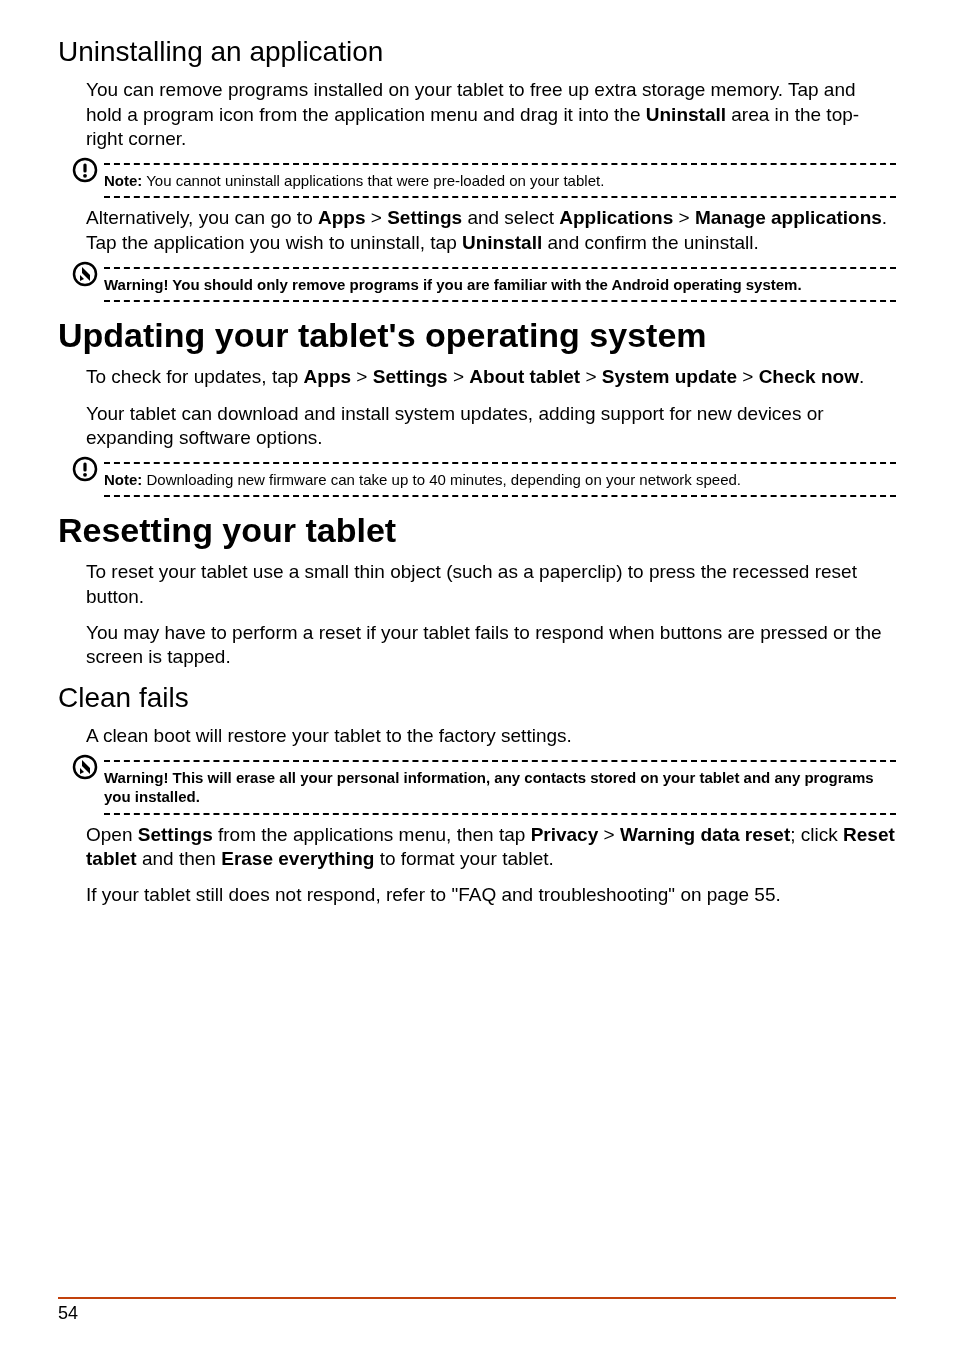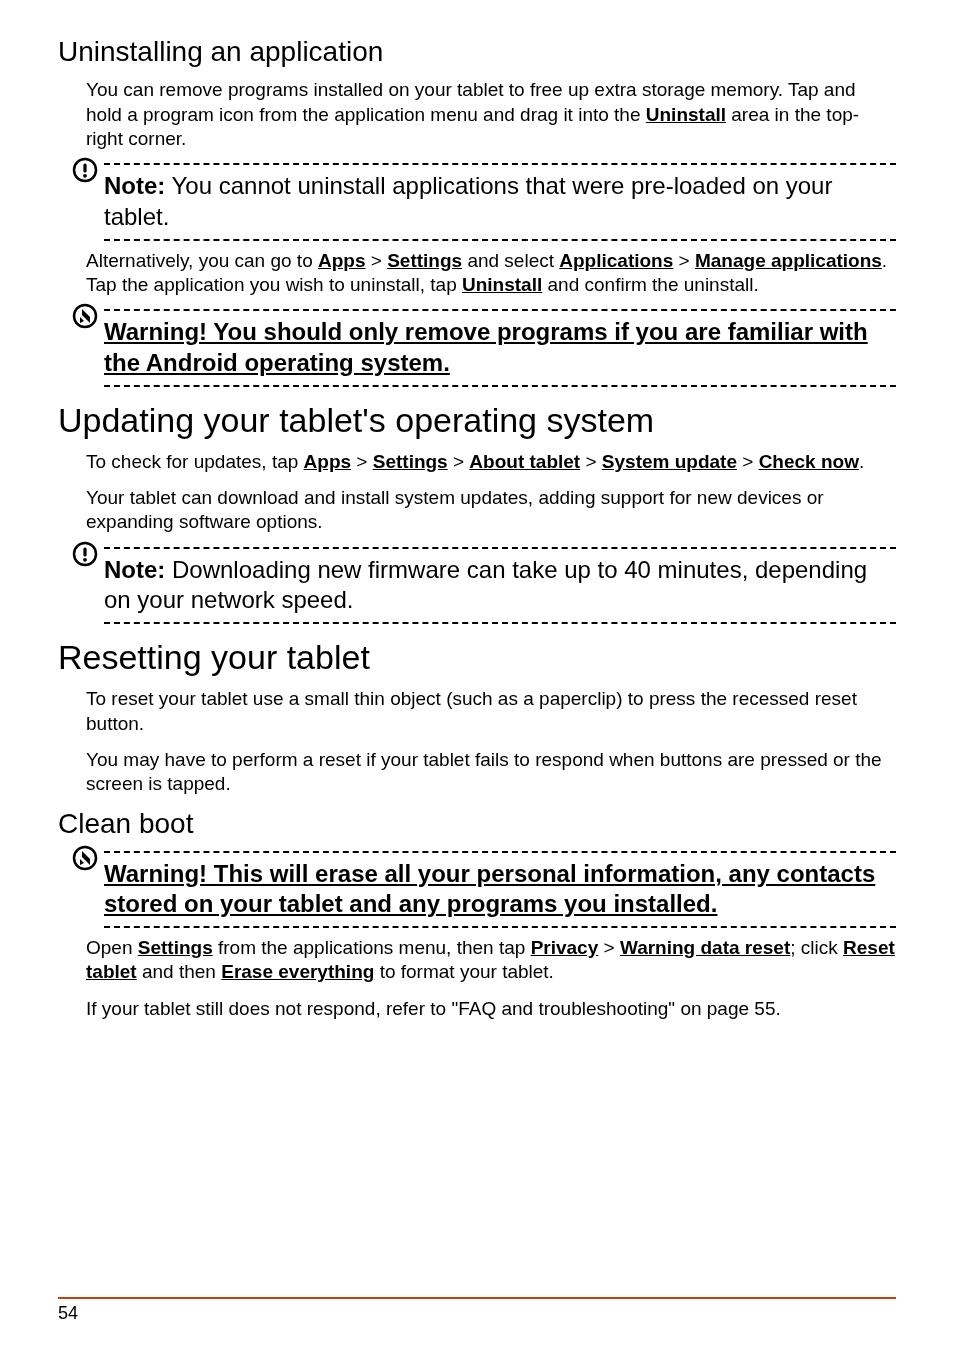--- a/index.html
+++ b/index.html
@@ -23,31 +23,31 @@
     flex: 1;
   }
   h2.subsection {
     font-size: 28px;
     font-weight: 400;
     margin: 0 0 10px 0;
     line-height: 1.15;
   }
   h1.section {
     font-size: 34px;
-    font-weight: 400;
+    font-weight: 700;
     margin: 14px 0 10px 0;
     line-height: 1.15;
   }
   p.body {
     font-size: 19px;
     line-height: 1.28;
     margin: 0 0 12px 0;
     padding-left: 28px;
   }
-  .bold { font-weight: 700; text-decoration: underline; }
+  .bold { font-weight: 700; }
 
   .noteblock {
     position: relative;
     margin: 6px 0 8px 0;
     padding: 0 0 0 0;
   }
   .noteblock .icon {
     position: absolute;
     left: 14px;
     top: -6px;
@@ -57,21 +57,21 @@
   .noteblock .dash-top,
   .noteblock .dash-bottom {
     border: none;
     border-top: 2px dashed #000;
     margin: 0 0 6px 46px;
   }
   .noteblock .dash-bottom {
     margin: 6px 0 0 46px;
   }
   .noteblock p.note-text {
-    font-size: 24px;
+    font-size: 15px;
     line-height: 1.28;
     margin: 0;
     padding-left: 46px;
   }
   .noteblock p.note-text .note-label { font-weight: 700; }
 
   .footer {
     border-top: 2px solid #c2410c;
     padding-top: 4px;
     font-size: 18px;
@@ -140,22 +140,23 @@
       <hr class="dash-top">
       <p class="note-text"><span class="note-label">Note:</span><span> Downloading new firmware can take up to 40 minutes, depending on your network speed.</span></p>
       <hr class="dash-bottom">
     </div>
 
     <h1 class="section">Resetting your tablet</h1>
 
     <p class="body">To reset your tablet use a small thin object (such as a paperclip) to press the recessed reset button.</p>
     <p class="body">You may have to perform a reset if your tablet fails to respond when buttons are pressed or the screen is tapped.</p>
 
-    <h2 class="subsection">Clean boot</h2>
+    <h2 class="subsection">Clean fails</h2>
 
+    <p class="body">A clean boot will restore your tablet to the factory settings.</p>
 
     <div class="noteblock">
       <span class="icon">
         <svg viewBox="0 0 26 26" width="26" height="26">
           <circle cx="13" cy="13" r="11" fill="none" stroke="#000" stroke-width="2.5"></circle>
           <path d="M10 6 L18 14 L18 20 L10 12 Z M8 14 L12 18 L8 20 Z" fill="#000"></path>
         </svg>
       </span>
       <hr class="dash-top">
       <p class="note-text"><span class="bold">Warning! This will erase all your personal information, any contacts stored on your tablet and any programs you installed.</span></p>

